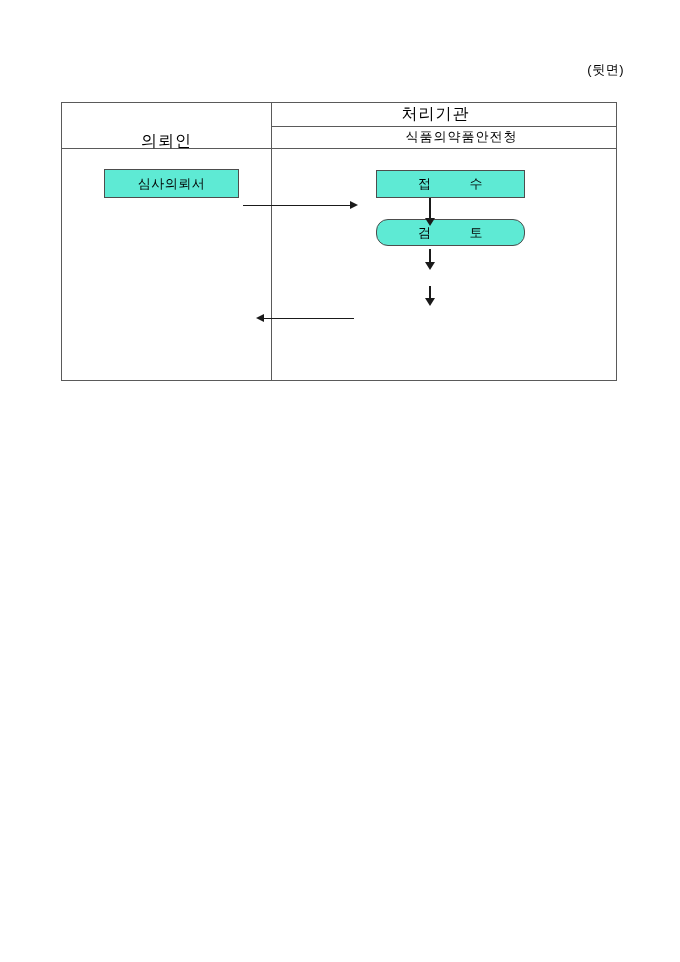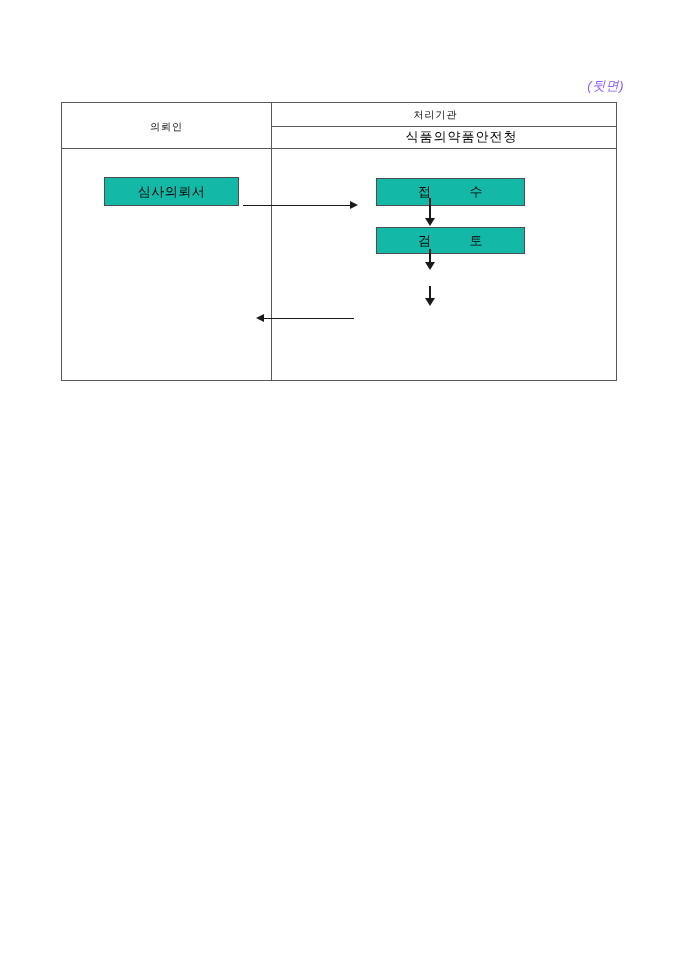--- a/index.html
+++ b/index.html
@@ -11,28 +11,27 @@
   }
   .page {
     position: relative;
     width: 680px;
     height: 962px;
     background: #ffffff;
     overflow: hidden;
   }
   .back-label {
     position: absolute;
-    top: 77px;
+    top: 61px;
     left: 500px;
     width: 124px;
     text-align: right;
     font-size: 13px;
     letter-spacing: 0.5px;
-    color: #8b5cf6;
-    font-style: italic;
+    color: #000000;
   }
   .swimlane-table {
     position: absolute;
     left: 61px;
     top: 102px;
     width: 554px;
     height: 277px;
     border: 1px solid #5a5a5a;
   }
   .vdiv {
@@ -50,41 +49,40 @@
   }
   .agency-row-divider { left: 209px; right: 0; top: 23px; }
   .header-bottom     { left: 0;     right: 0; top: 45px; }
   .cell {
     position: absolute;
     display: flex;
     align-items: center;
     justify-content: center;
     letter-spacing: 1px;
   }
-  .client-header   { left: 0;     top: 1px;    width: 209px; height: 45px; font-size: 10px; }
-  .agency-header   { left: 209px; top: 0;    right: 16px;     height: 23px; font-size: 10px; text-align: center; }
+  .client-header   { left: 0;     top: 16px;    width: 209px; height: 45px; font-size: 16px; }
+  .agency-header   { left: 209px; top: 0;    right: 16px;     height: 23px; font-size: 16px; text-align: center; }
   .agency-sub      { left: 209px; top: 23px; right: 0;     height: 22px; font-size: 13px; margin-left: 36px; }
   .wbox {
     position: absolute;
     border: 1px solid #4d4d4d;
-    background: #14b8a6;
+    background: #5eead4;
     display: flex;
     align-items: center;
     justify-content: center;
     font-size: 13px;
     letter-spacing: 0.5px;
     white-space: pre;
-    margin-top: 8px;
   }
   .sp-wide { word-spacing: 34px; text-align: center; }
   .sp-med  { word-spacing: 3px;  }
   .box-request  { left: 42px;  top: 66px;  width: 133px; height: 27px; }
   .box-issuance { left: 32px;  top: 217px; width: 140px; height: 28px; }
   .box-receipt  { left: 314px; top: 67px;  width: 147px; height: 26px; }
-  .box-review   { left: 314px; top: 116px; width: 147px; height: 25px; }
+  .box-review   { left: 314px; top: 116px; width: 147px; height: 25px; border-radius: 12px; }
   .box-draft    { left: 314px; top: 170px; width: 147px; height: 24px; }
   .box-notice   { left: 313px; top: 216px; width: 150px; height: 29px; }
   .aline-h {
     position: absolute;
     height: 1px;
     background: #1a1a1a;
   }
   .aline-v {
     position: absolute;
     width: 2px;

